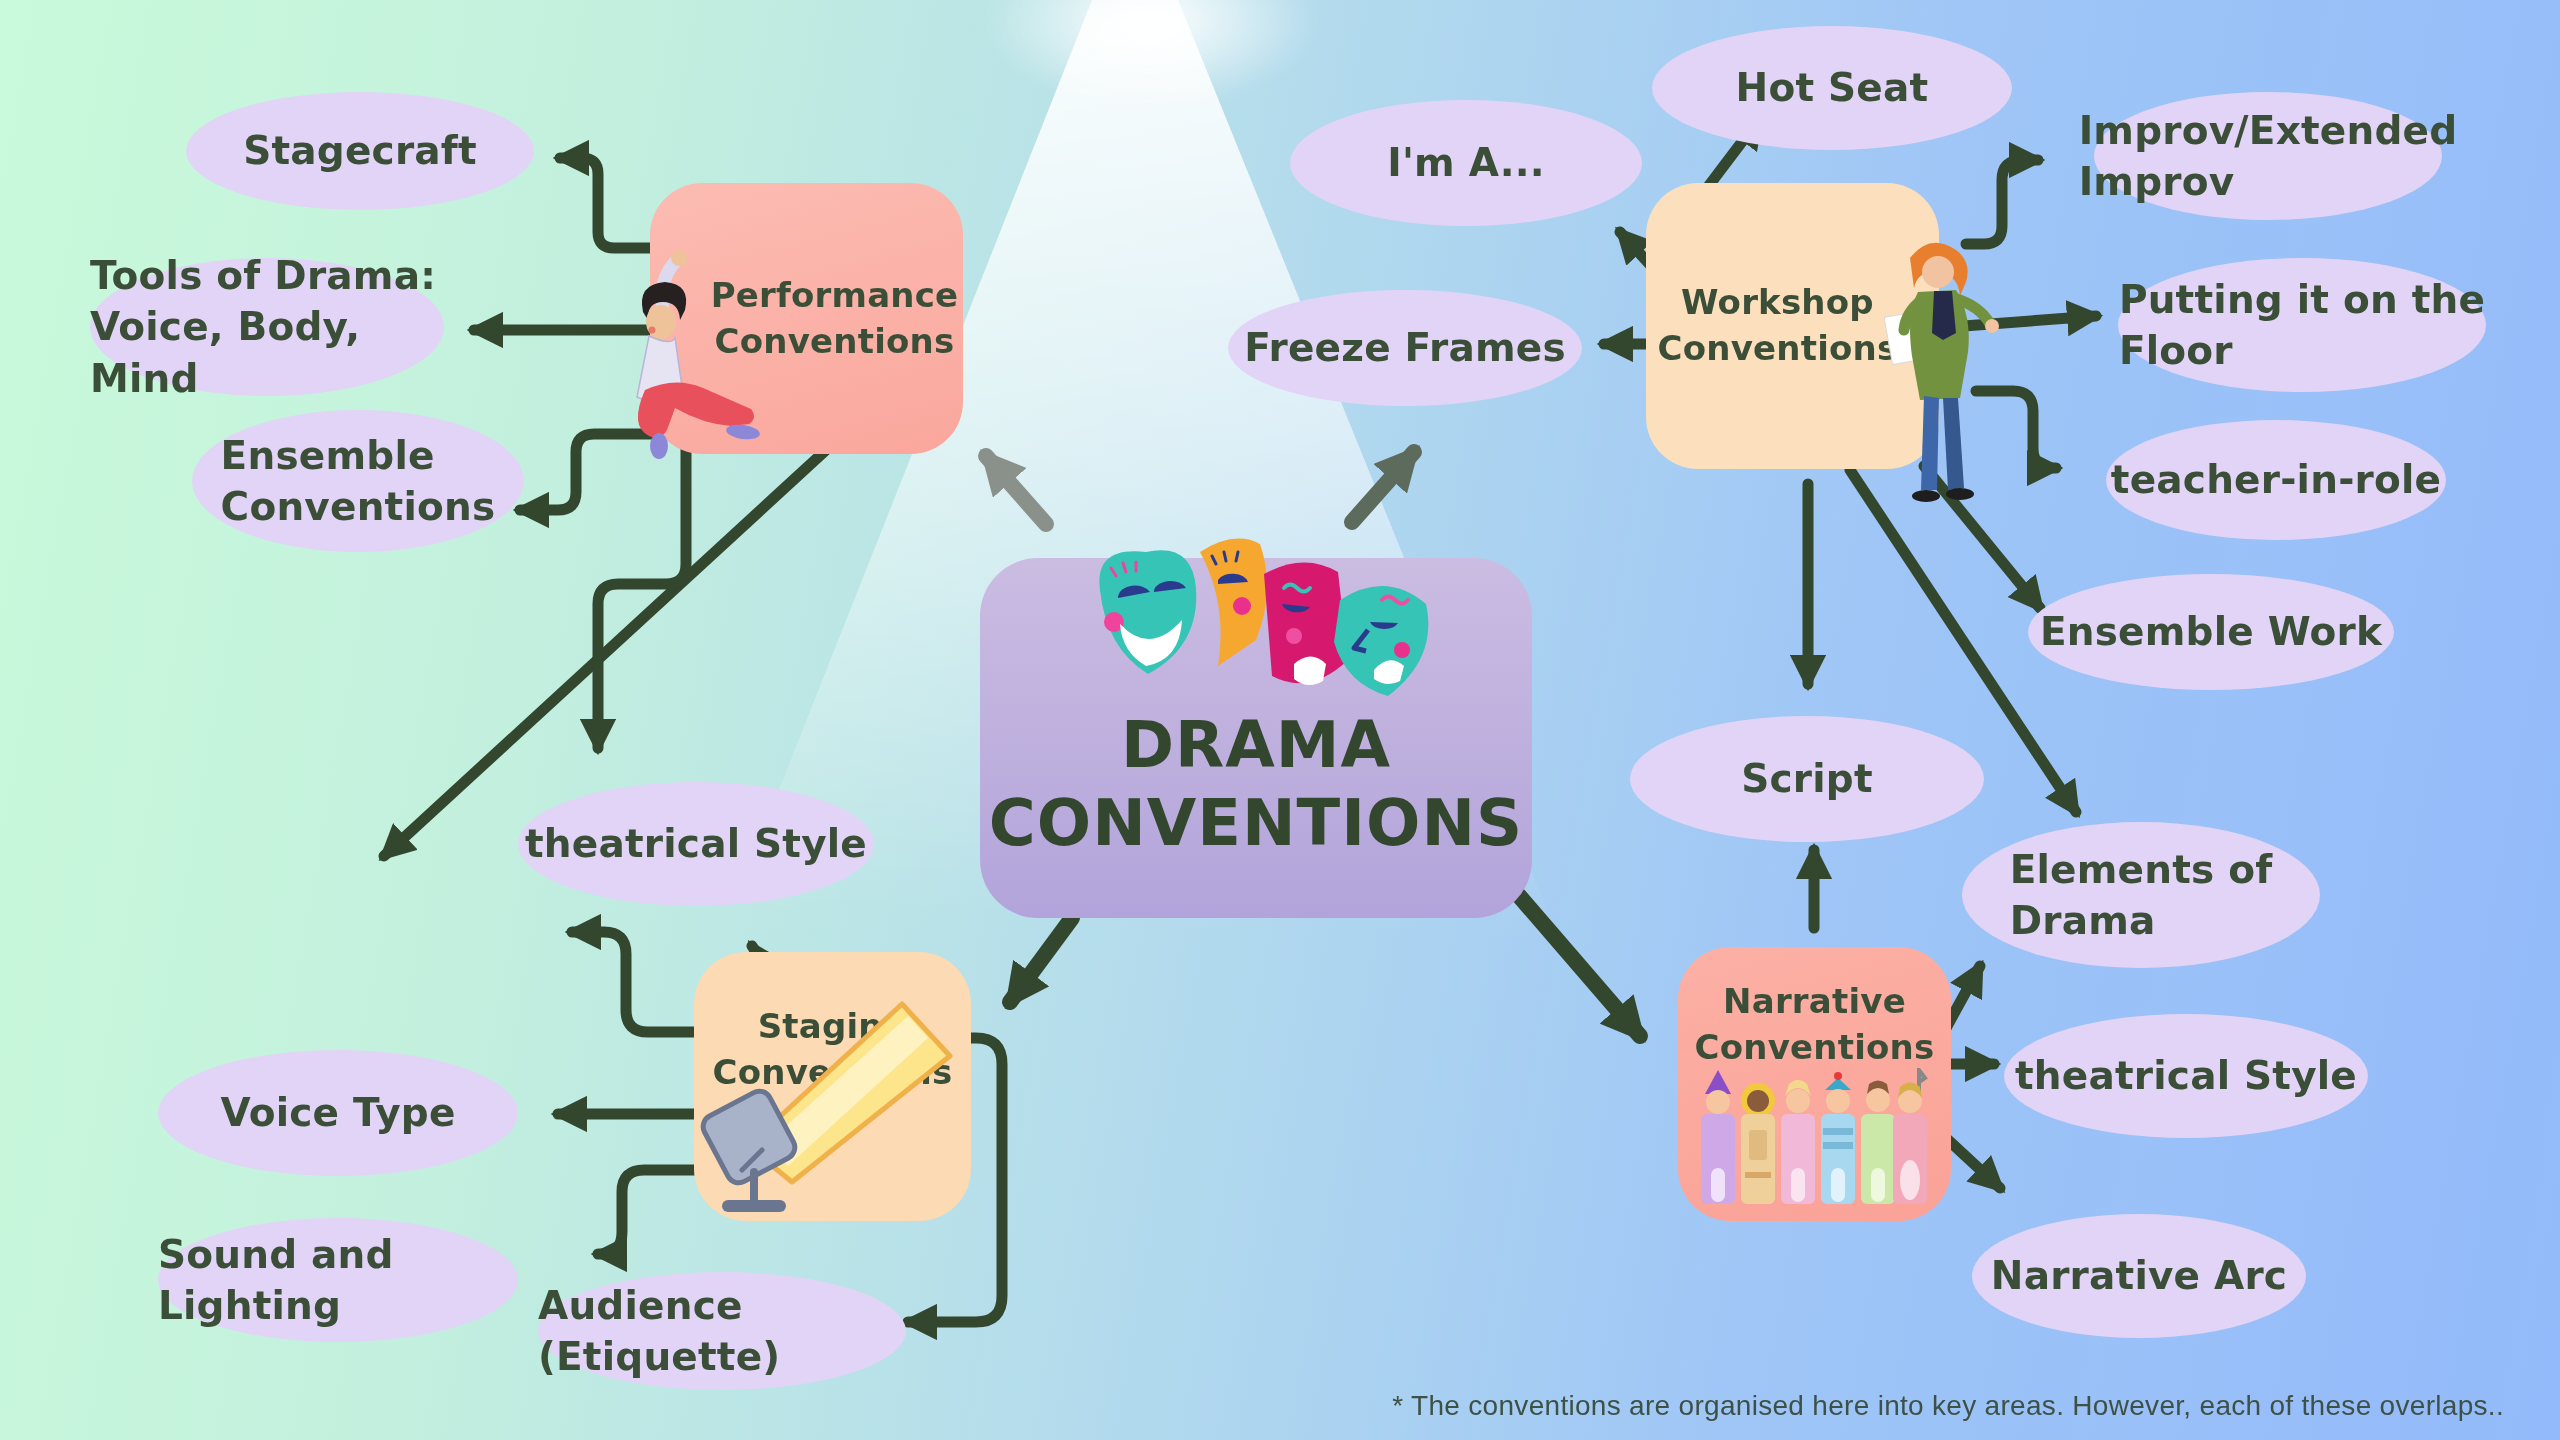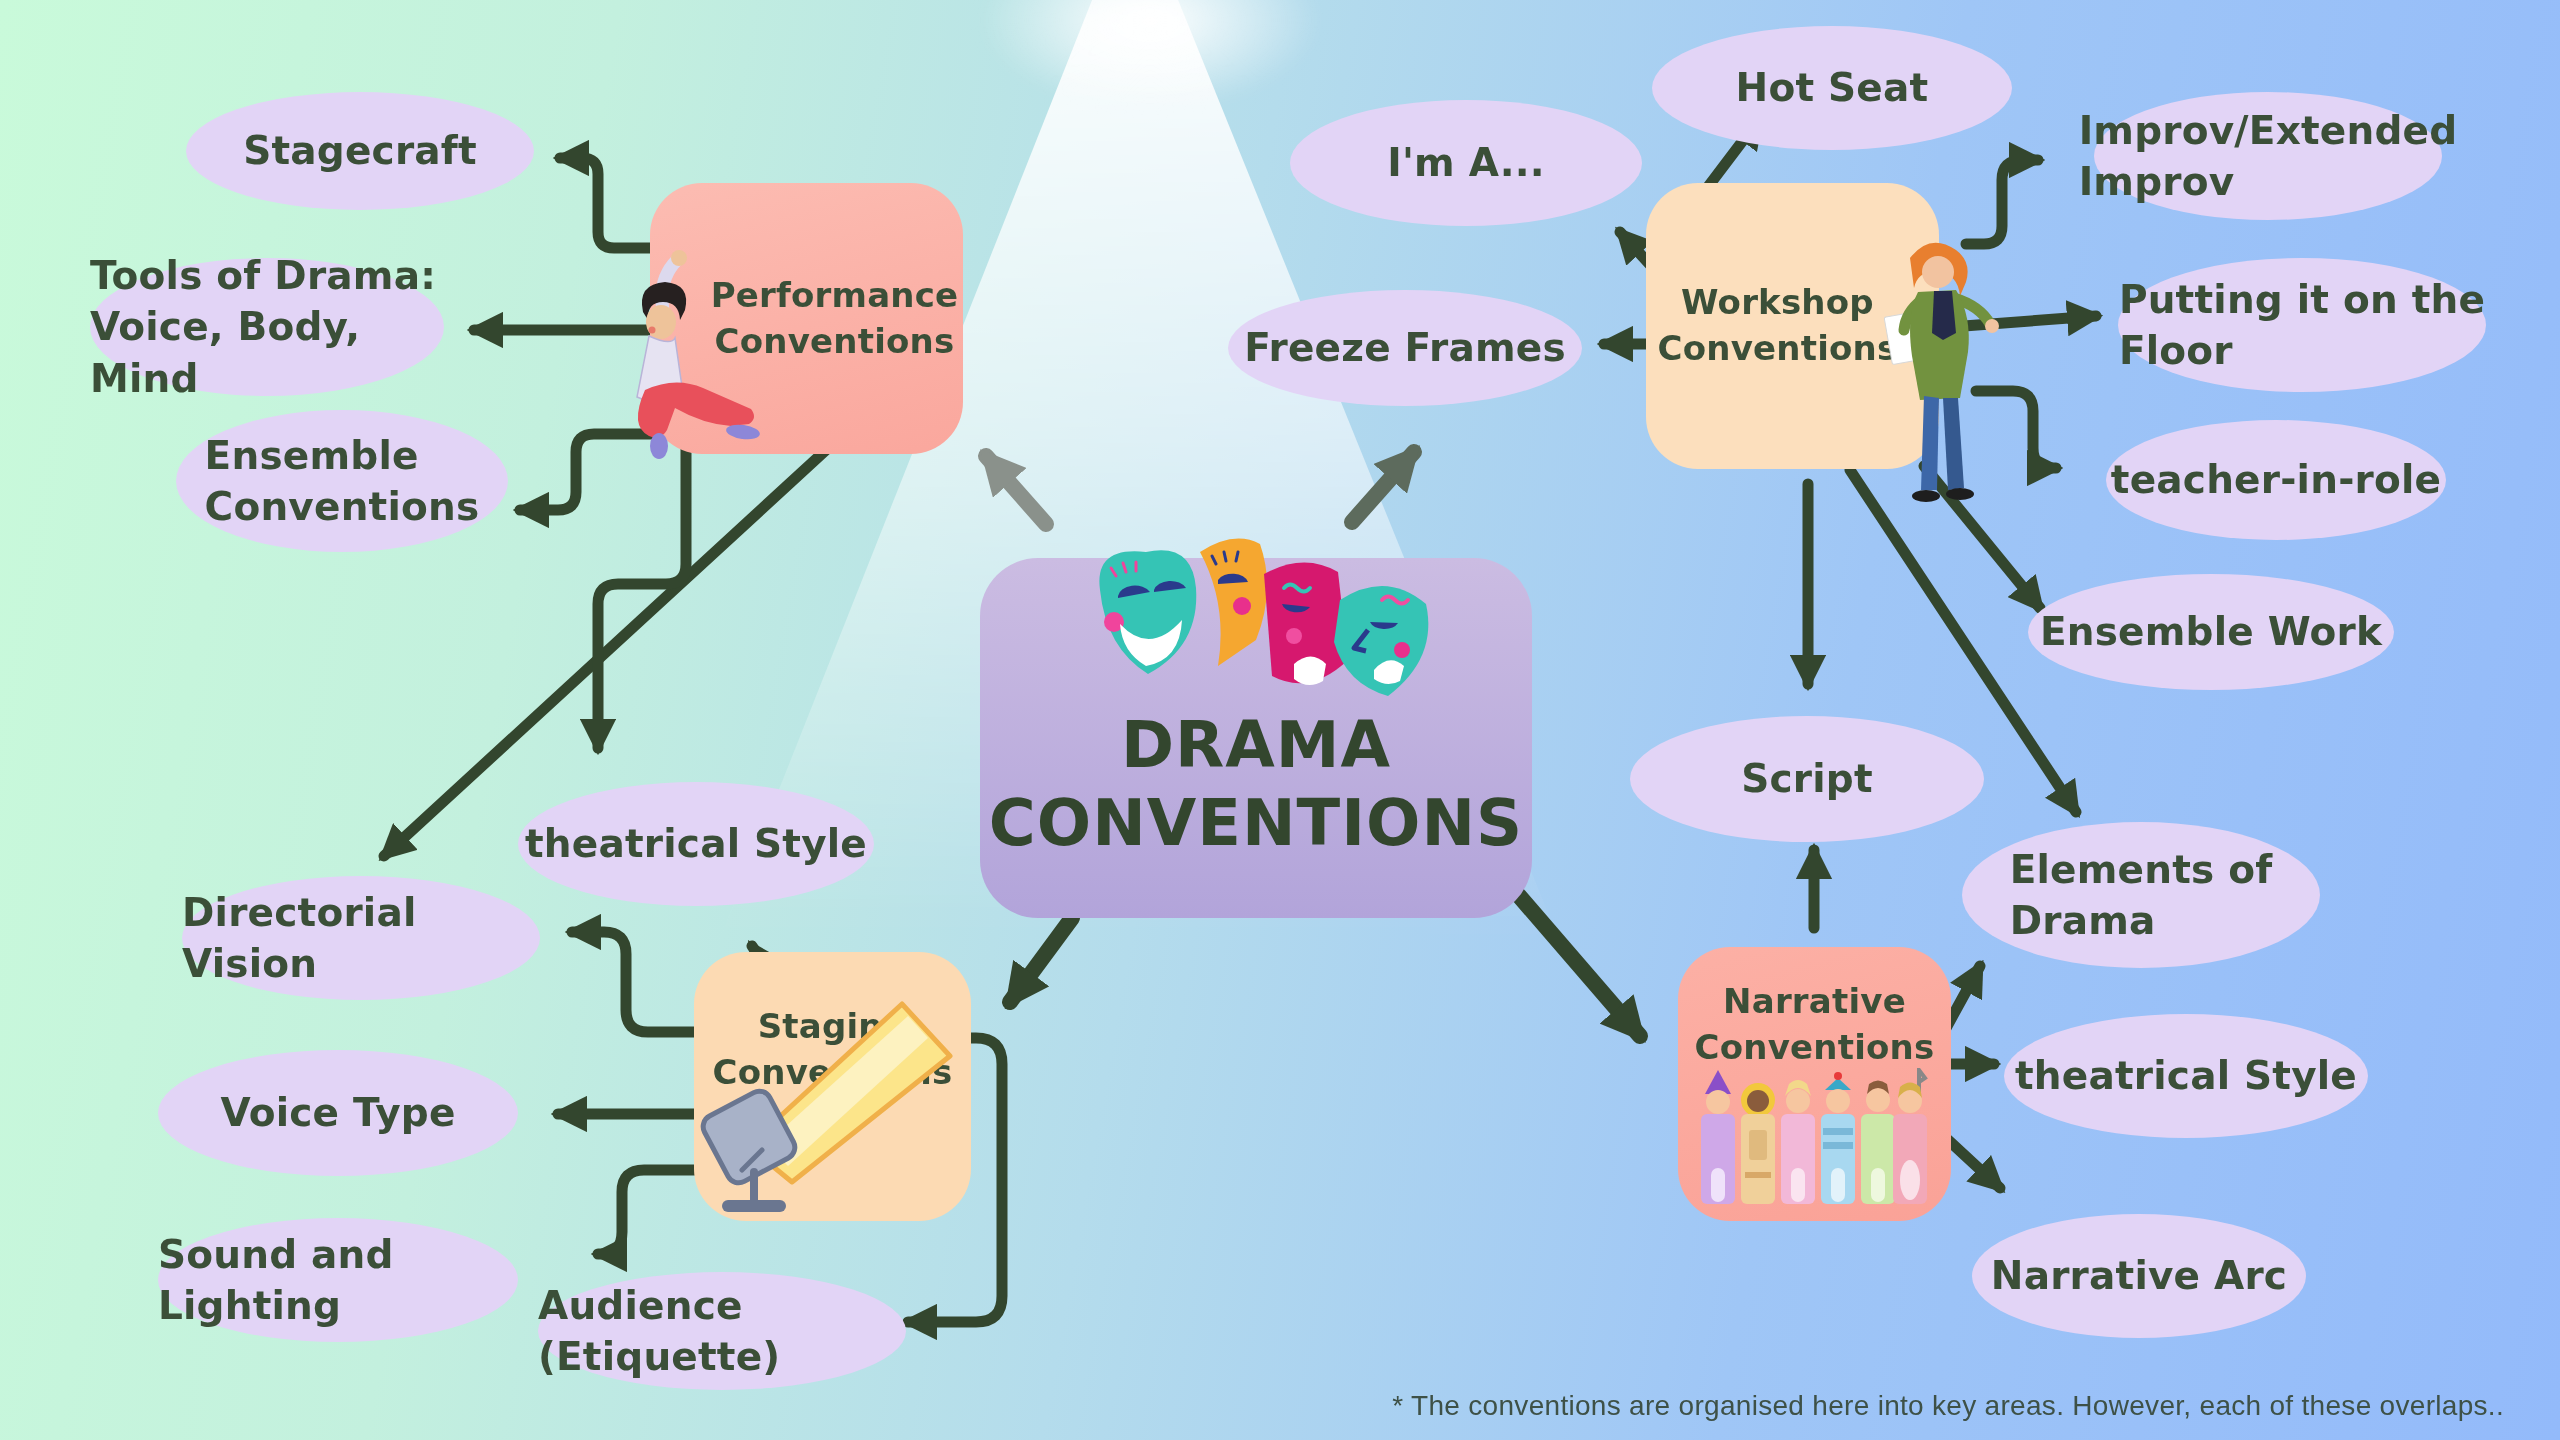--- a/index.html
+++ b/index.html
@@ -124,38 +124,37 @@
   </div>
 
   <div id="center-box">
     <div id="center-title">DRAMA
 CONVENTIONS</div>
   </div>
 
   <div class="ellipse" style="left:186px;top:92px;width:348px;height:118px;">Stagecraft</div>
   <div class="ellipse" style="left:90px;top:258px;width:354px;height:138px;">Tools of Drama:
 Voice, Body, Mind</div>
-  <div class="ellipse" style="left:176px;top:410px;width:332px;height:142px;">Ensemble
+  <div class="ellipse" style="left:192px;top:410px;width:332px;height:142px;">Ensemble
 Conventions</div>
   <div class="ellipse" style="left:1290px;top:100px;width:352px;height:126px;">I'm A...</div>
   <div class="ellipse" style="left:1652px;top:26px;width:360px;height:124px;">Hot Seat</div>
   <div class="ellipse" style="left:1228px;top:290px;width:354px;height:116px;">Freeze Frames</div>
   <div class="ellipse" style="left:2094px;top:92px;width:348px;height:128px;">Improv/Extended
 Improv</div>
   <div class="ellipse" style="left:2106px;top:420px;width:340px;height:120px;">teacher-in-role</div>
   <div class="ellipse" style="left:2118px;top:258px;width:368px;height:134px;">Putting it on the
 Floor</div>
   <div class="ellipse" style="left:2028px;top:574px;width:366px;height:116px;">Ensemble Work</div>
   <div class="ellipse" style="left:1962px;top:822px;width:358px;height:146px;">Elements of
 Drama</div>
   <div class="ellipse" style="left:1630px;top:716px;width:354px;height:126px;">Script</div>
   <div class="ellipse" style="left:2004px;top:1014px;width:364px;height:124px;">theatrical Style</div>
   <div class="ellipse" style="left:1972px;top:1214px;width:334px;height:124px;">Narrative Arc</div>
   <div class="ellipse" style="left:518px;top:782px;width:356px;height:124px;">theatrical Style</div>
-  <div class="ellipse" style="left:182px;top:876px;width:358px;height:124px;">Directorial Vision</div>
   <div class="ellipse" style="left:158px;top:1050px;width:360px;height:126px;">Voice Type</div>
   <div class="ellipse" style="left:158px;top:1218px;width:360px;height:124px;">Sound and Lighting</div>
   <div class="ellipse" style="left:538px;top:1272px;width:368px;height:118px;">Audience (Etiquette)</div>
 
   <svg class="illus" style="left:1088px;top:538px;" width="380" height="205" viewBox="0 0 380 205">
     <path d="M12 52 Q6 8 58 14 Q104 4 108 50 Q112 108 60 136 Q18 110 12 52 Z" fill="#35c4b5"></path>
     <path d="M30 58 a17 12 0 0 1 32 -4 l-32 6 z" fill="#2a3a8c"></path>
     <path d="M66 52 a17 12 0 0 1 32 -2 l-32 4 z" fill="#2a3a8c"></path>
     <g stroke="#f0449c" stroke-width="3" stroke-linecap="round">
         <path d="M28 38 l-5 -8"></path>

